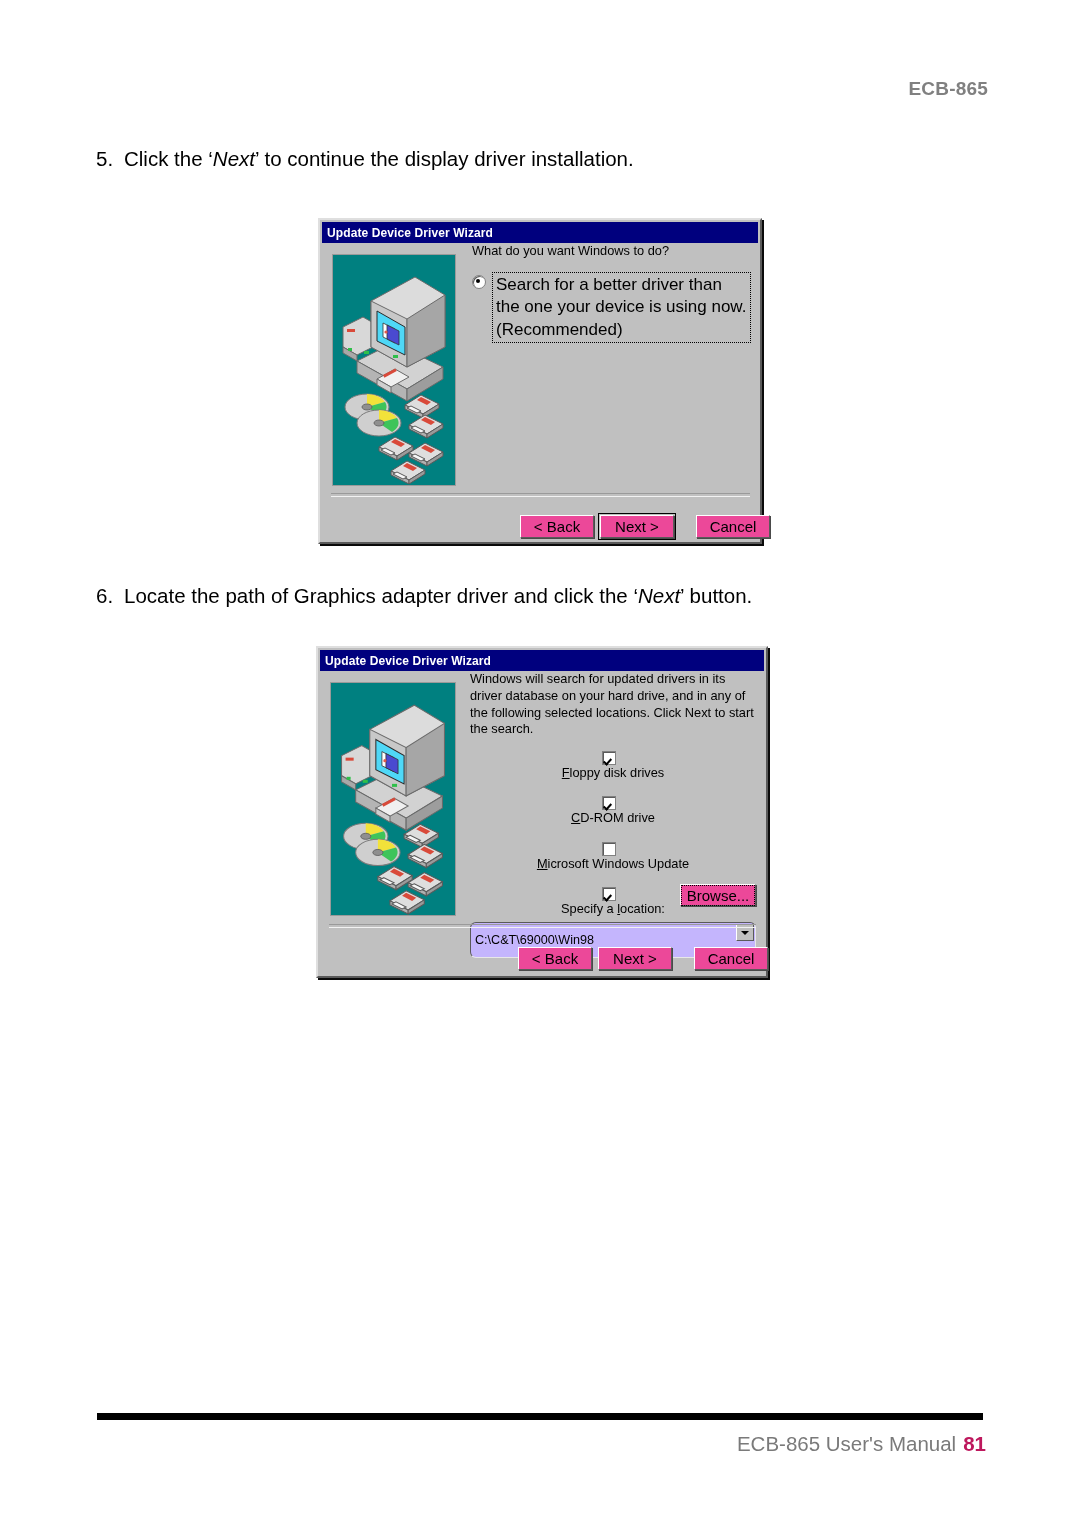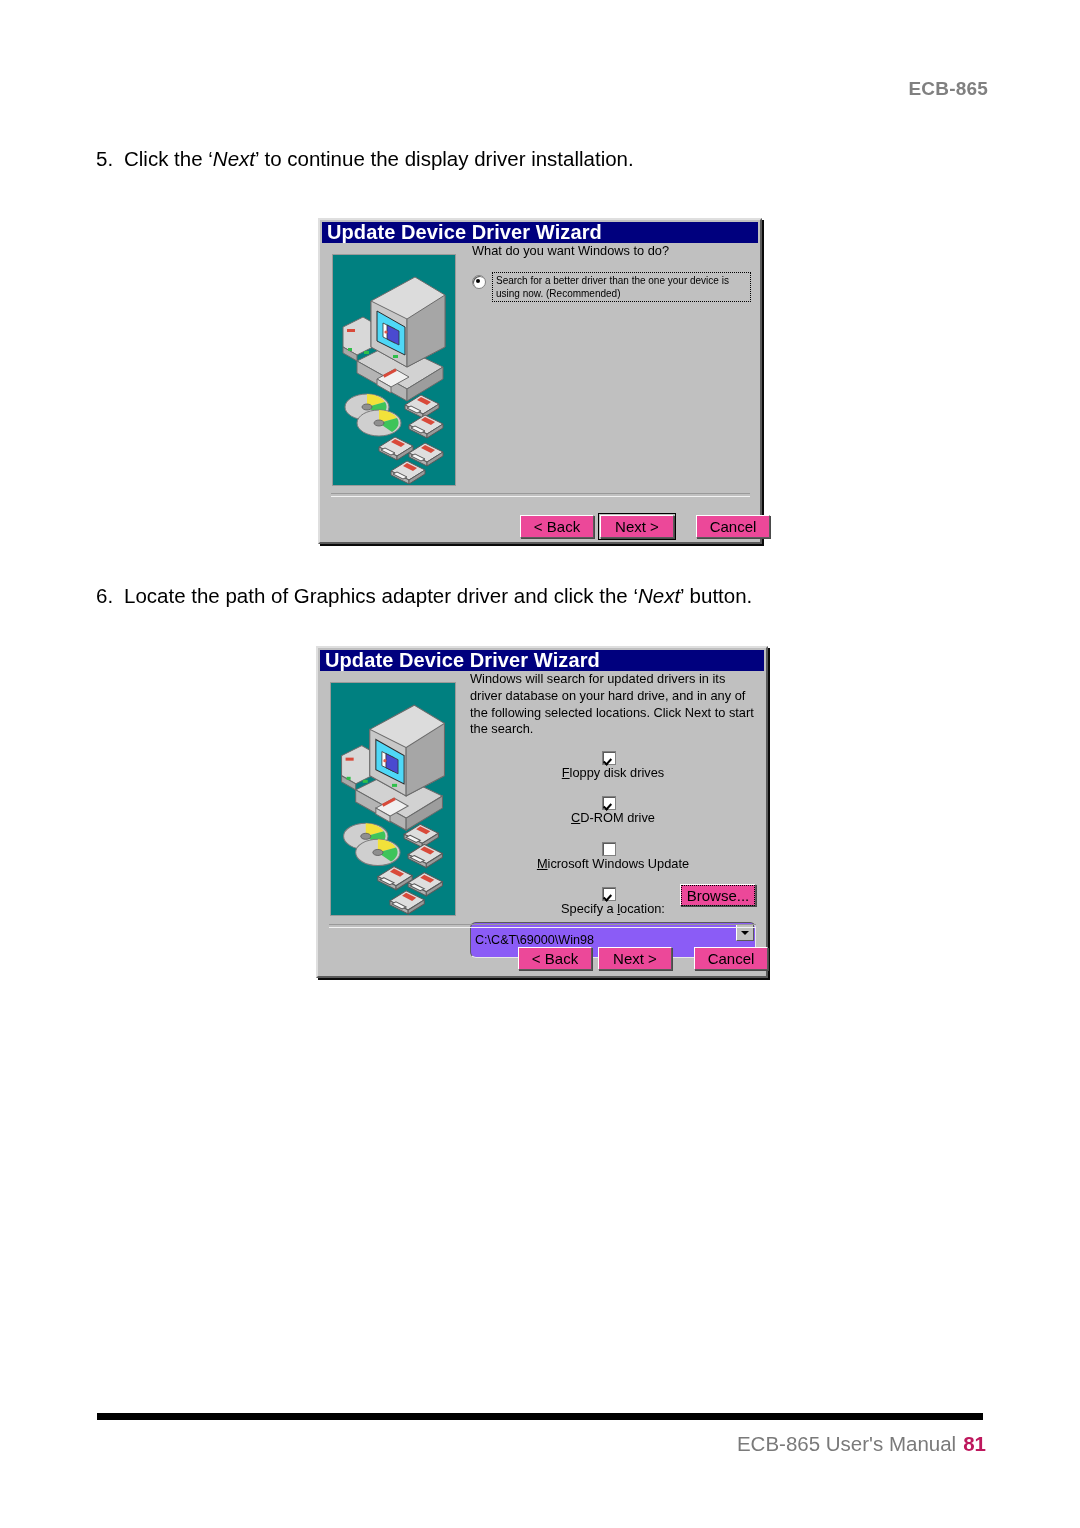--- a/index.html
+++ b/index.html
@@ -86,21 +86,21 @@
   .title-bar {
     height: 21px;
     margin: 2px 2px 0 2px;
     background: #00007e;
     display: flex;
     align-items: center;
     padding-left: 5px;
   }
   .title-bar-text {
     color: #ffffff;
-    font-size: 20px;
+    font-size: 12px;
     font-weight: bold;
     letter-spacing: 0.1px;
     white-space: nowrap;
     text-align: right;
   }
 
   .dialog-body {
     position: relative;
     height: calc(100% - 23px);
   }
@@ -157,21 +157,21 @@
   }
   .radio-mark.checked::after {
     content: "";
     position: absolute;
     left: 3px; top: 3px;
     width: 4px; height: 4px;
     border-radius: 50%;
     background: #000000;
   }
   .radio-label {
-    font-size: 10px;
+    font-size: 17px;
     line-height: 1.32;
     padding: 1px 3px 1px 3px;
   }
   .radio-label.focused {
     outline: 1px dotted #000000;
   }
 
   .check-row {
     display: flex;
     align-items: center;
@@ -203,21 +203,21 @@
     font-size: 12.8px;
     line-height: 1.2;
     white-space: nowrap;
   }
   .ul { text-decoration: underline; }
 
   .combo {
     position: relative;
     margin: 2px 0 0 0;
     height: 36px;
-    background: #8b5cf6;
+    background: #c4b5fd;
     border-top: 1.5px solid #5a5a5a;
     border-left: 1.5px solid #5a5a5a;
     border-right: 1.5px solid #e8e8e8;
     border-bottom: 1.5px solid #e8e8e8;
     display: flex;
     align-items: center;
     box-sizing: border-box;
     border-radius: 6px;
   }
   .combo-value {

